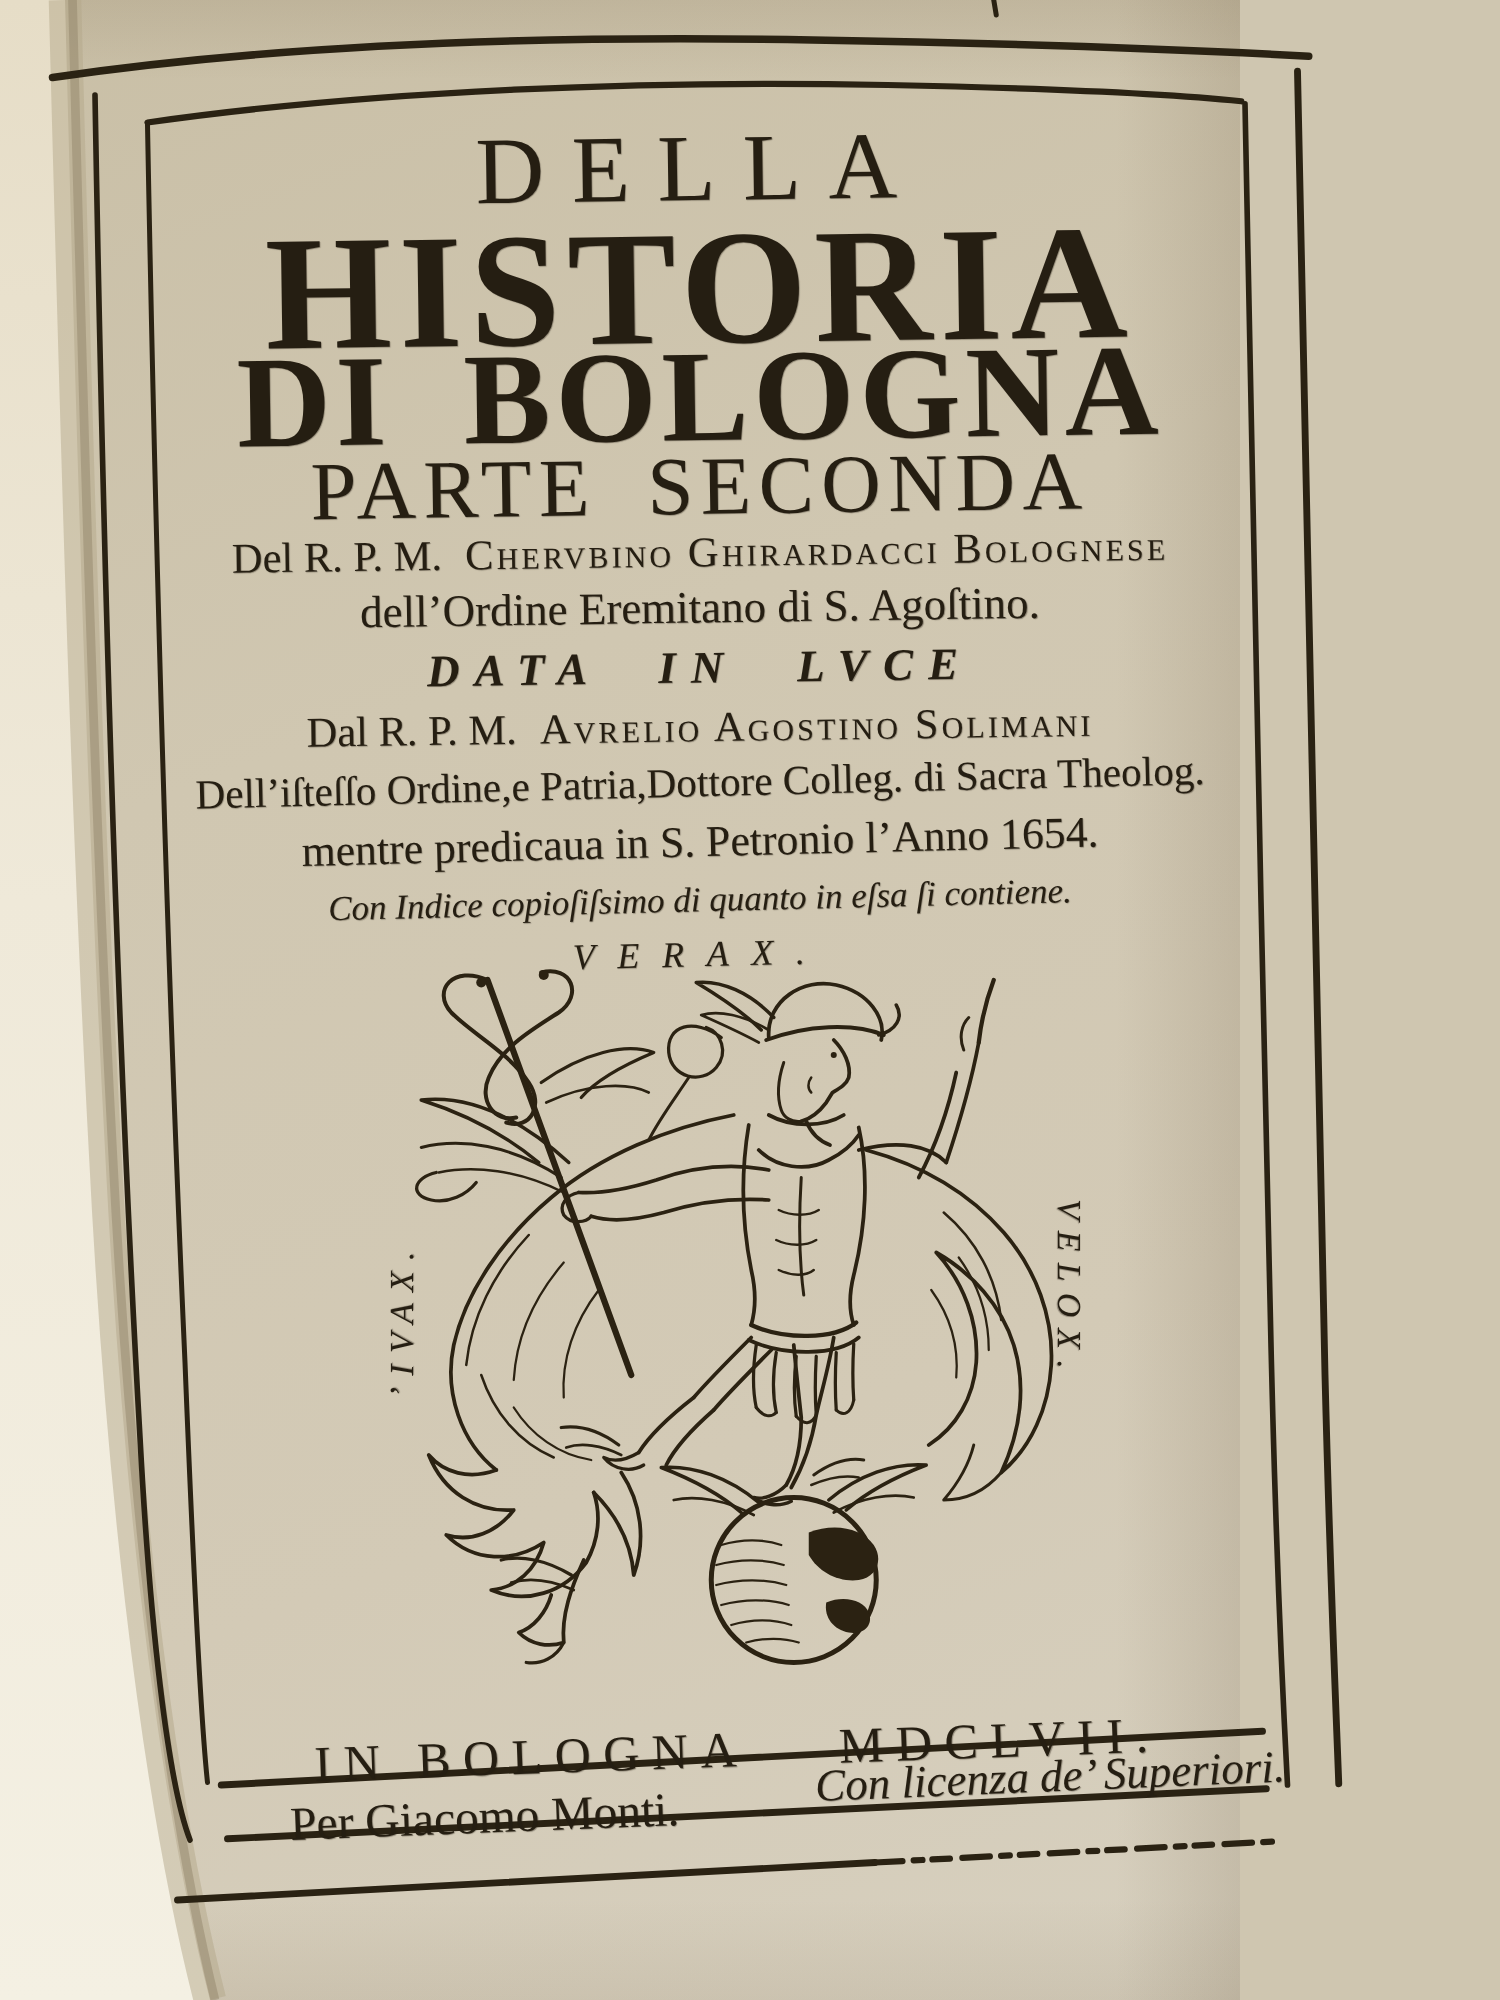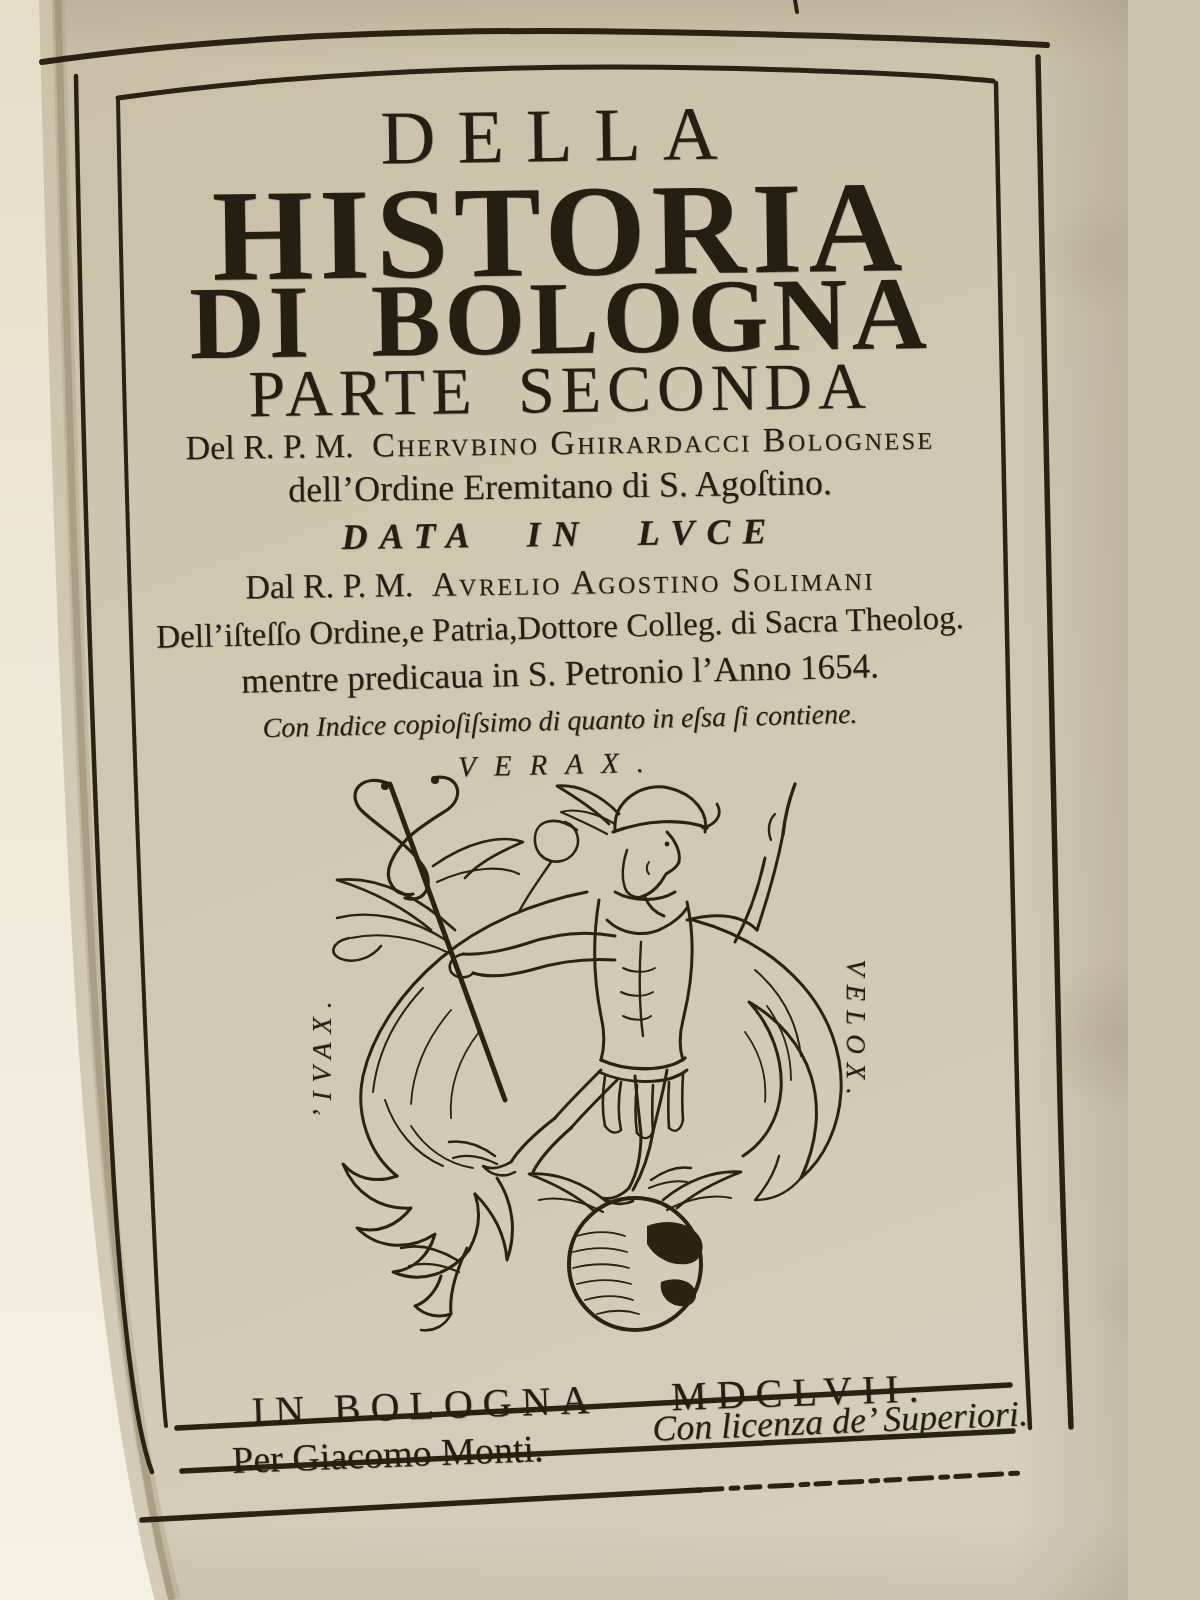--- a/index.html
+++ b/index.html
@@ -1,18 +1,18 @@
 <!DOCTYPE html>
 <html><head>
 <meta charset="utf-8">
 <style>
   html,body{margin:0;padding:0;}
   body{width:1200px;height:1600px;overflow:hidden;background:#cfc6b0;
        font-family:"Liberation Serif","DejaVu Serif",serif;}
-  .photo{position:relative;width:1128px;height:1600px;
+  .photo{position:relative;width:992px;height:1600px;
     background:
       radial-gradient(circle 110px at 1115px 1035px, rgba(92,76,50,.13), rgba(92,76,50,0) 70%),
       radial-gradient(circle 90px at 1100px 255px, rgba(92,76,50,.09), rgba(92,76,50,0) 70%),
       radial-gradient(circle 70px at 1140px 1300px, rgba(92,76,50,.08), rgba(92,76,50,0) 70%),
       linear-gradient(to right, rgba(120,100,70,0) 90%, rgba(104,86,58,.16) 100%),
       linear-gradient(to bottom, rgba(110,90,60,.12) 0%, rgba(110,90,60,0) 4%, rgba(110,90,60,0) 95%, rgba(110,90,60,.10) 100%),
       linear-gradient(160deg,#c9bfa6 0%,#d0c7b1 35%,#d3cab6 70%,#d7d0bf 100%);
   }
   svg.overlay{position:absolute;left:0;top:0;}
   .line{position:absolute;left:100px;width:920px;text-align:center;color:#251e12;

